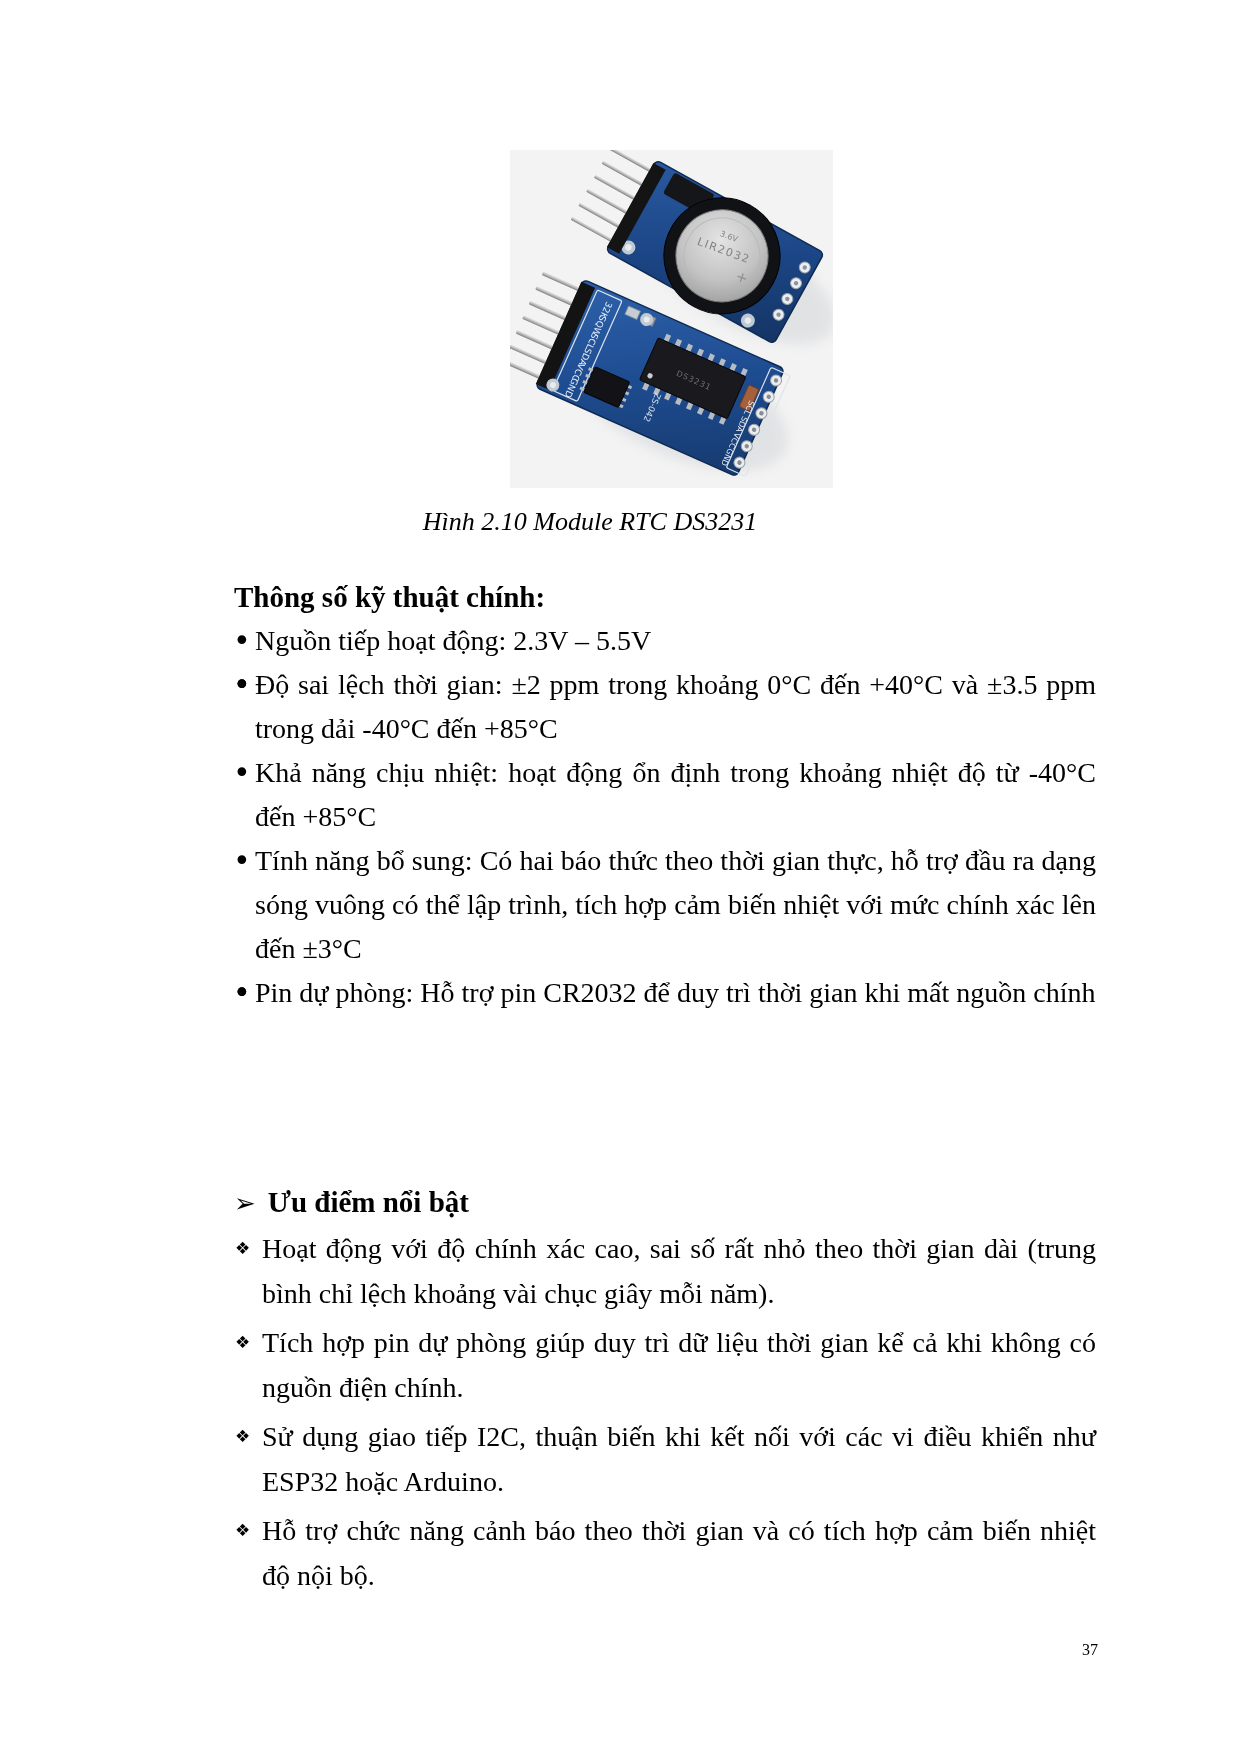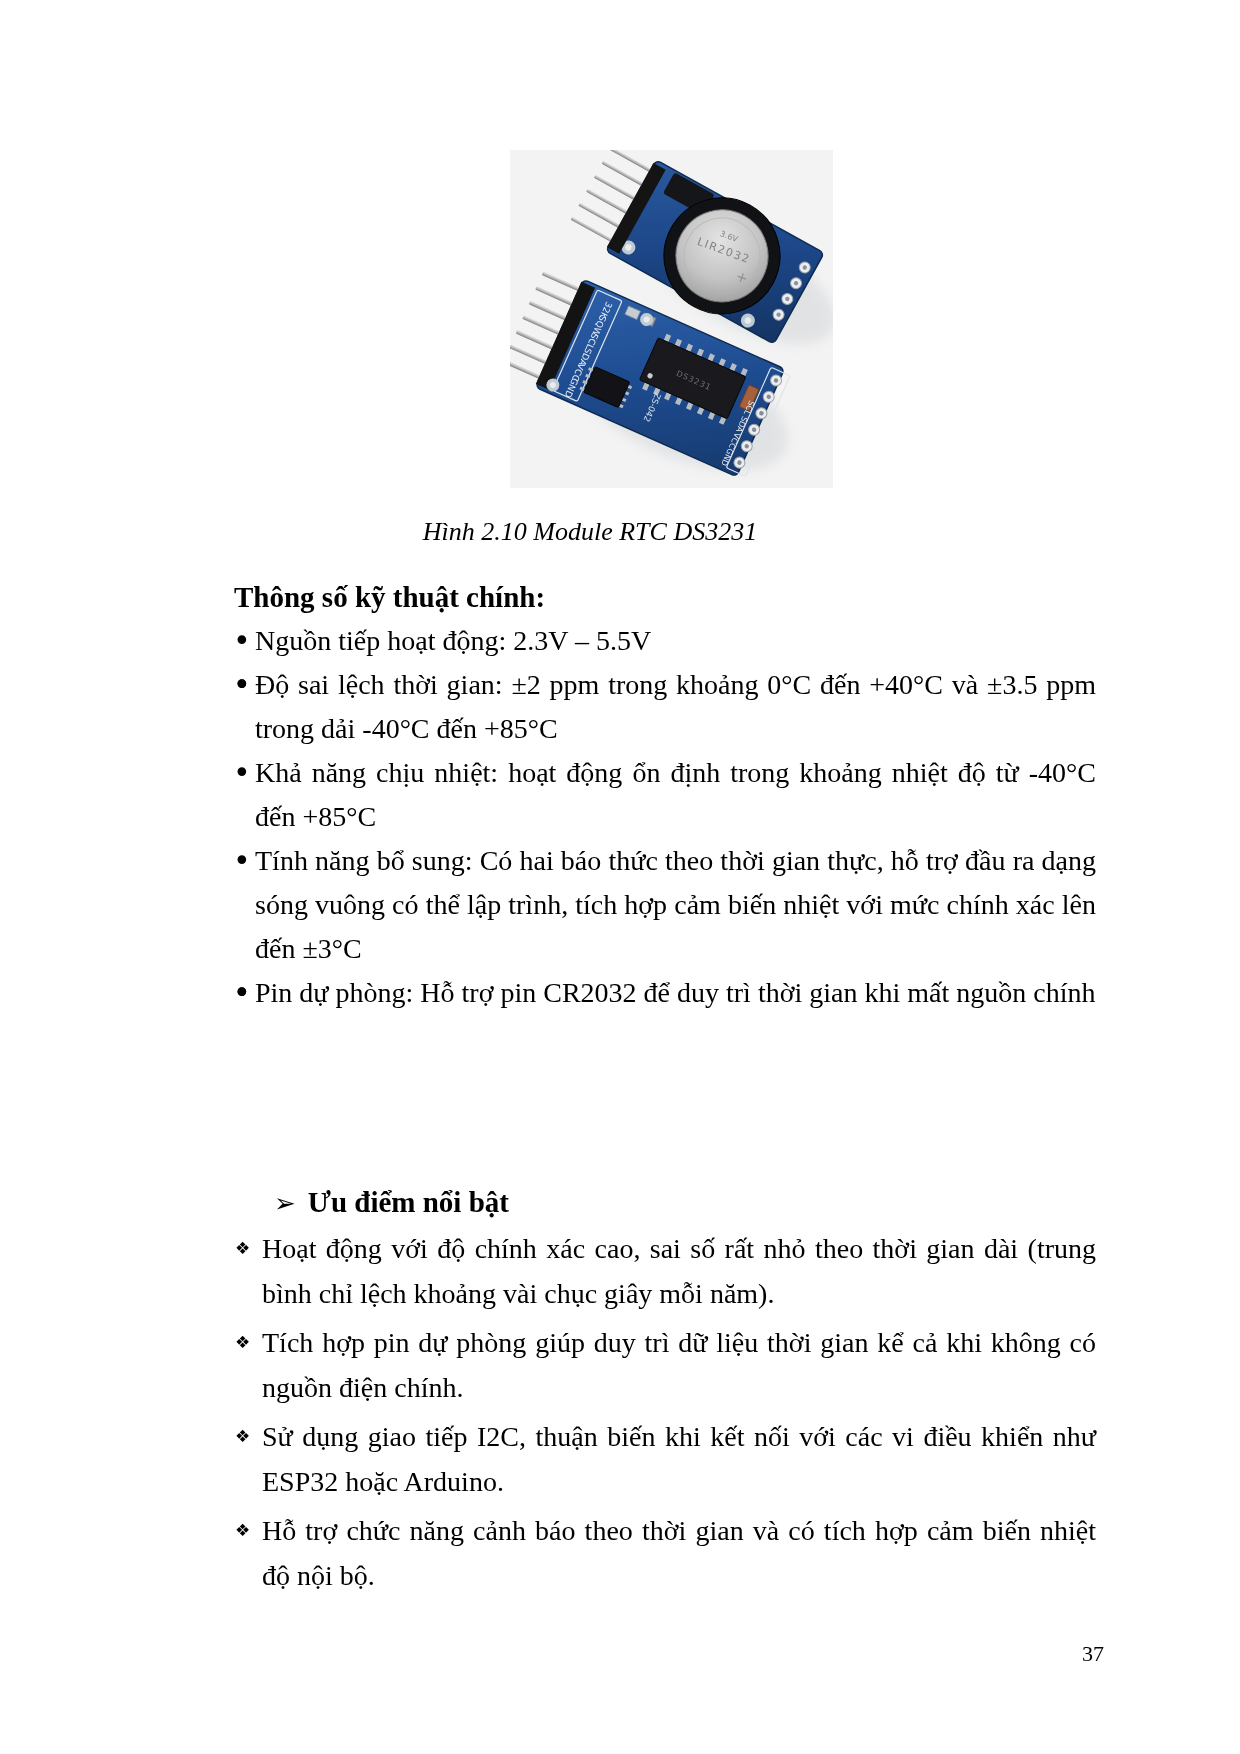--- a/index.html
+++ b/index.html
@@ -10,30 +10,30 @@
     font-family:"Liberation Serif","DejaVu Serif",serif;
     color:#000;
     overflow:hidden;
   }
   
   #figure-photo{
     position:absolute;left:510px;top:150px;width:323px;height:338px;
   }
   #figure-caption{
     position:absolute;top:507px;left:590px;transform:translateX(-50%);
-    font-style:italic;font-size:26px;white-space:nowrap;margin-top:10px;
+    font-style:italic;font-size:26px;white-space:nowrap;
   }
   
   .text-section{position:absolute;left:234px;width:862px;}
   #section-specs{top:575px;}
   #section-advantages{top:1180px;}
   .section-heading{
     font-weight:bold;font-size:29px;line-height:44px;margin:0;
   }
-  #section-advantages .section-heading{line-height:45px;margin-left:40px;}
+  #section-advantages .section-heading{line-height:45px;}
   ul{list-style:none;margin:0;padding:0;}
   .spec-item{
     position:relative;padding-left:21px;line-height:44px;font-size:28px;
     text-align:justify;
   }
   .adv-item{
     position:relative;padding-left:28px;line-height:45px;font-size:28px;
     text-align:justify;margin-bottom:4px;
   }
   .marker{
@@ -41,21 +41,21 @@
     font-family:"DejaVu Sans",sans-serif;
   }
   .marker-dot{font-size:30px;left:-1px;}
   .marker-diamond{font-size:17px;left:1px;line-height:45px;}
   .marker-arrow{
     font-family:"DejaVu Sans",sans-serif;
     font-size:26px;font-weight:normal;margin-right:12px;
   }
   
   #page-number{
-    position:absolute;left:1082px;top:1641px;font-size:22px;
+    position:absolute;left:1082px;top:1641px;font-size:16px;
   }
 </style>
 </head>
 <body>
 
 <div id="page">
 
   <div id="figure-photo">
     <svg width="323" height="338" viewBox="0 0 323 338">
       <defs>

